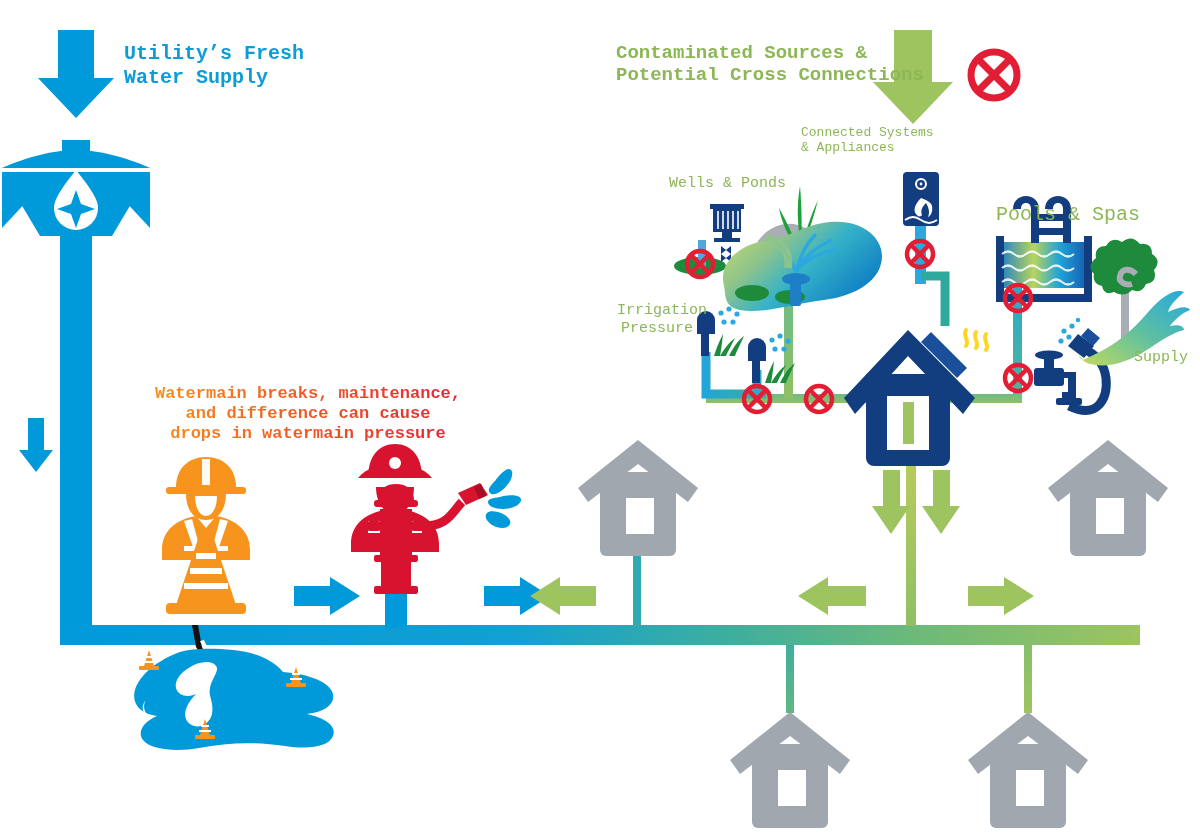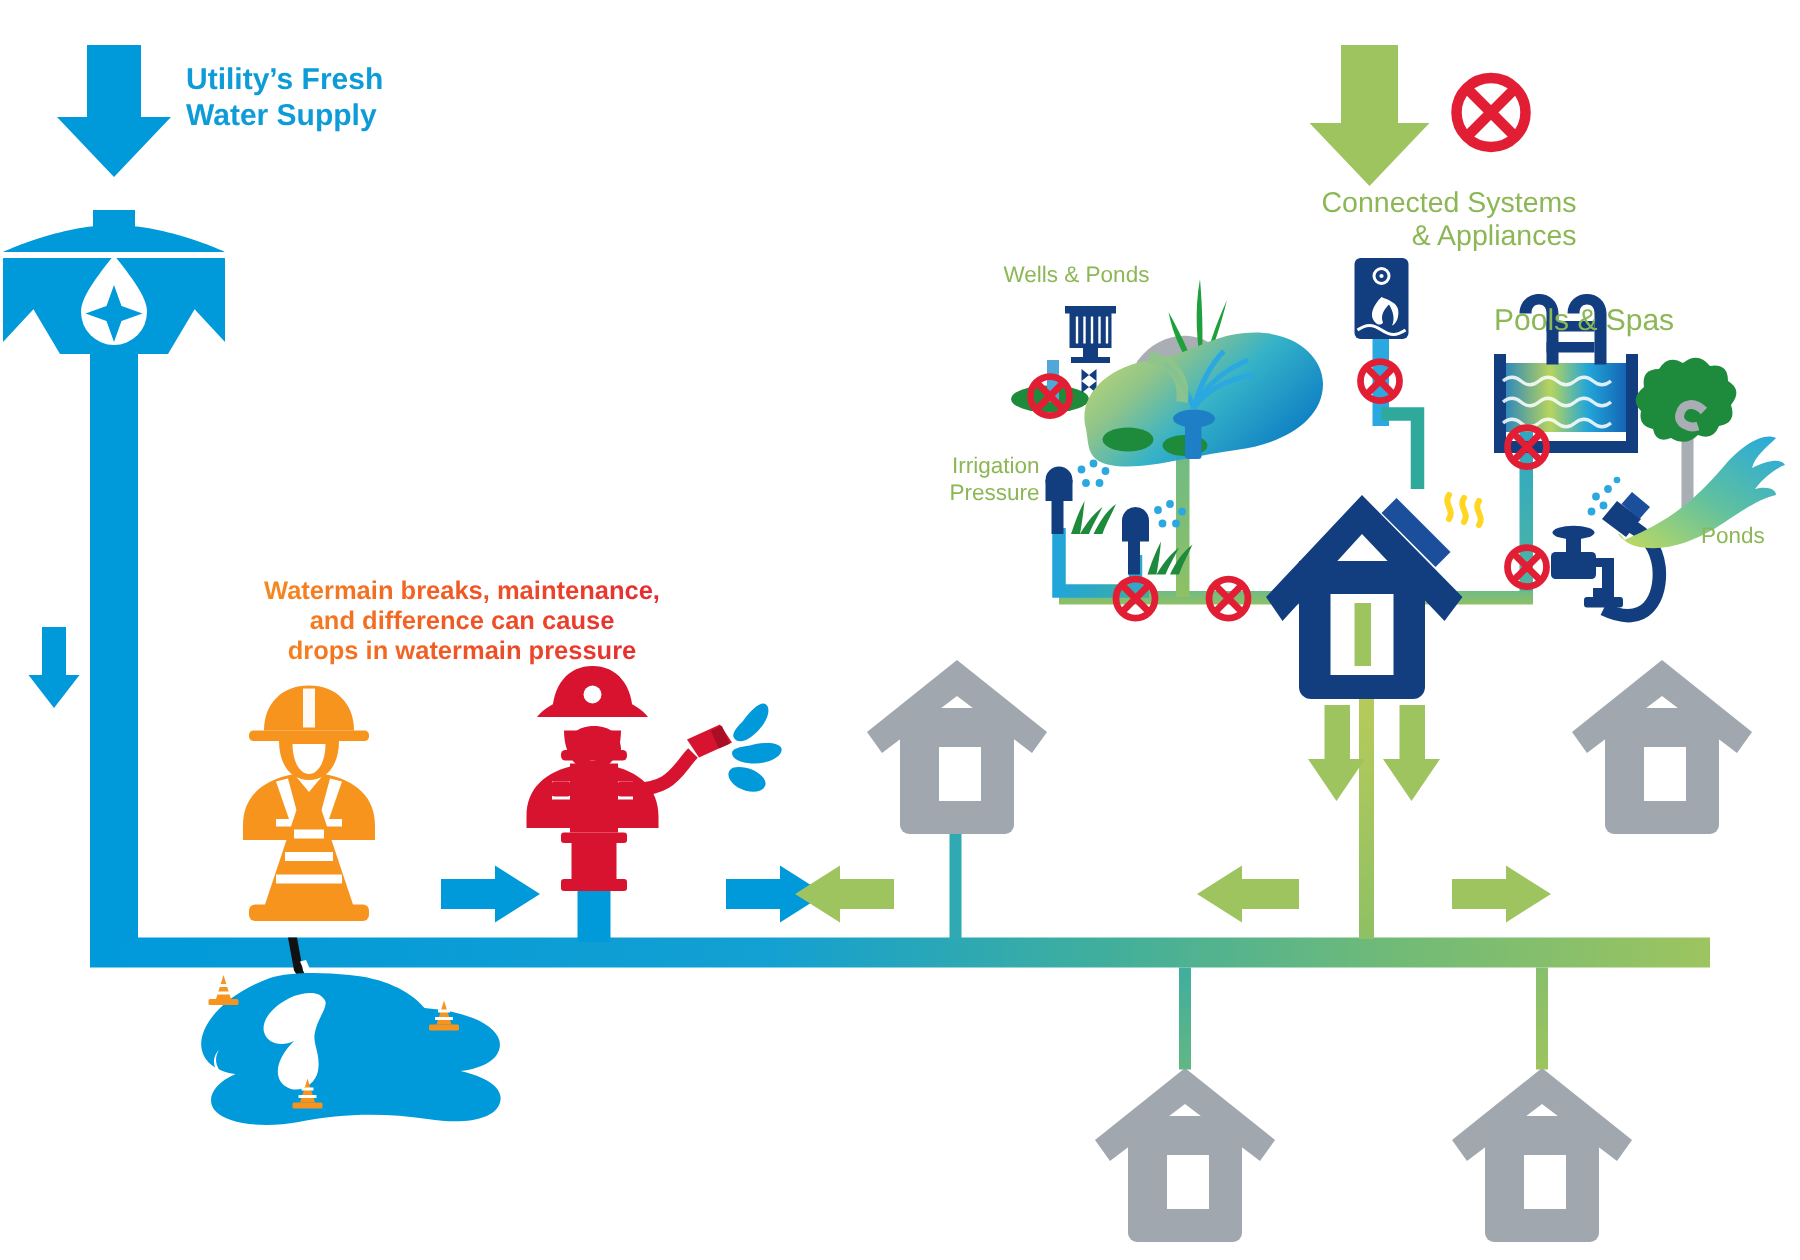--- a/index.html
+++ b/index.html
@@ -1,26 +1,26 @@
 <!DOCTYPE html>
 <html><head>
 <meta charset="utf-8">
 <style>
   html,body{margin:0;padding:0;background:#fff;}
   body{width:1200px;height:840px;overflow:hidden;font-family:"Liberation Sans",sans-serif;}
   #stage{position:relative;width:1200px;height:840px;background:#fff;}
   svg#art{position:absolute;left:0;top:0;}
-  .lbl{position:absolute;font-weight:bold;line-height:1.18;white-space:pre-line;}
+  .lbl{position:absolute;font-weight:bold;line-height:1.18;white-space:pre-line;font-family:Liberation Mono, monospace;}
   .lbl-blue{color:#0e9cd9;}
   .lbl-green{color:#8cb755;}
   .lbl-sub{font-weight:normal;}
   .grad-txt{background-clip:text;-webkit-background-clip:text;color:transparent;-webkit-text-fill-color:transparent;}
   #t-utility{left:124px;top:42px;font-size:20px;}
   #t-contam{left:616px;top:42px;font-size:19px;}
-  #t-connected{left:881px;top:125px;font-size:19px;font-weight:normal;text-align:right;}
+  #t-connected{left:801px;top:125px;font-size:13px;font-weight:normal;text-align:left;}
   #t-wells{left:669px;top:175px;font-size:15px;font-weight:normal;}
   #t-irrig{left:617px;top:302px;font-size:15px;font-weight:normal;text-align:right;width:76px;}
   #t-pools{left:996px;top:203px;font-size:20px;font-weight:normal;}
   #t-hoses{left:1134px;top:349px;font-size:15px;font-weight:normal;}
   #t-break{left:150px;top:384px;font-size:17px;text-align:center;width:316px;
     background-image:linear-gradient(100deg,#F7941E 0%,#F26522 38%,#E21E35 100%);}
   #t-press{left:357px;top:654px;font-size:17px;text-align:center;width:352px;
     background-image:linear-gradient(95deg,#0e9cd9 0%,#2aa9bf 45%,#7dbb63 100%);}
 </style>
 </head>
@@ -442,24 +442,26 @@
     </g>
     <g>
       <circle cx="819" cy="399" r="13" fill="none" stroke="#E21E35" stroke-width="4.5"></circle>
       <line x1="810" y1="390" x2="828" y2="408" stroke="#E21E35" stroke-width="4.5"></line>
       <line x1="828" y1="390" x2="810" y2="408" stroke="#E21E35" stroke-width="4.5"></line>
     </g>
   </svg>
 
   <div class="lbl lbl-blue" id="t-utility">Utility’s Fresh
 Water Supply</div>
+  <div class="lbl lbl-green" id="t-contam">Contaminated Sources &amp;
+Potential Cross Connections</div>
   <div class="lbl lbl-green lbl-sub" id="t-connected">Connected Systems
 &amp; Appliances</div>
   <div class="lbl lbl-green lbl-sub" id="t-wells">Wells &amp; Ponds</div>
   <div class="lbl lbl-green lbl-sub" id="t-irrig">Irrigation
 Pressure</div>
   <div class="lbl lbl-green lbl-sub" id="t-pools">Pools &amp; Spas</div>
-  <div class="lbl lbl-green lbl-sub" id="t-hoses">Ponds</div>
+  <div class="lbl lbl-green lbl-sub" id="t-hoses">Supply</div>
   <div class="lbl grad-txt" id="t-break">Watermain breaks, maintenance,
 and difference can cause
 drops in watermain pressure</div>
 
 </div>
 
 </body></html>

